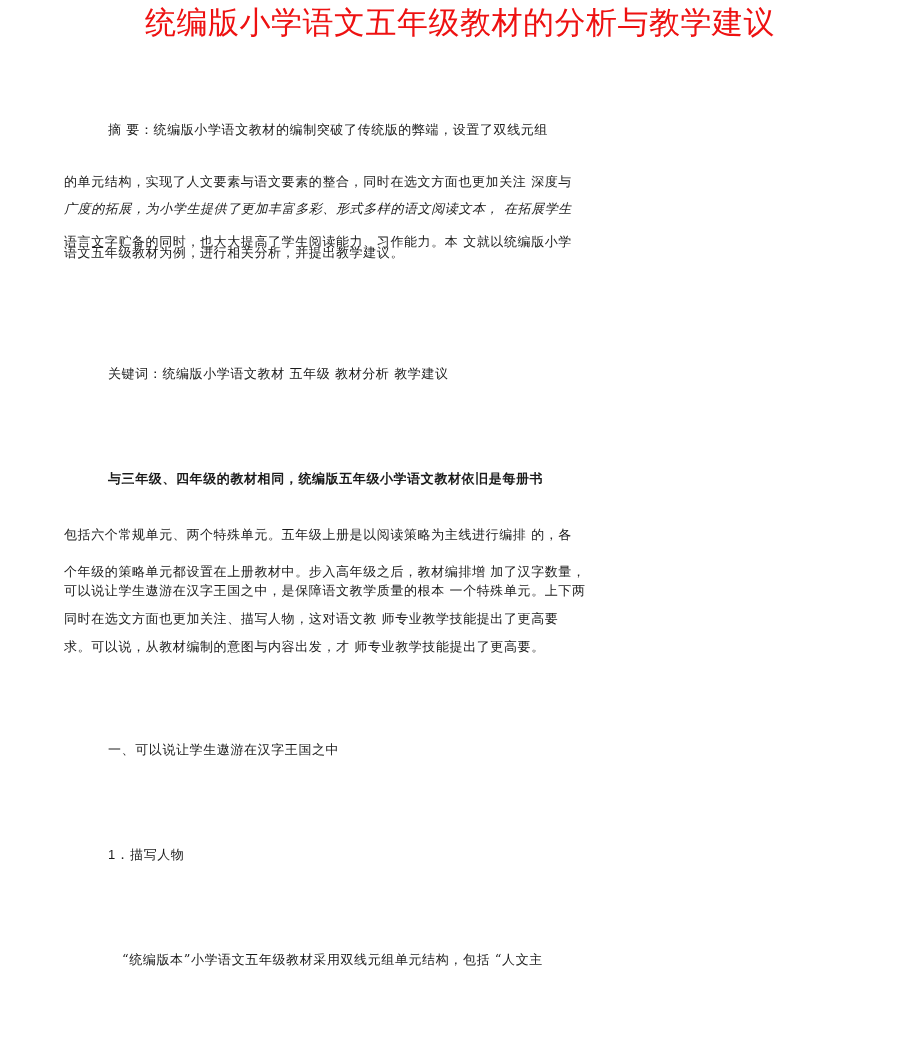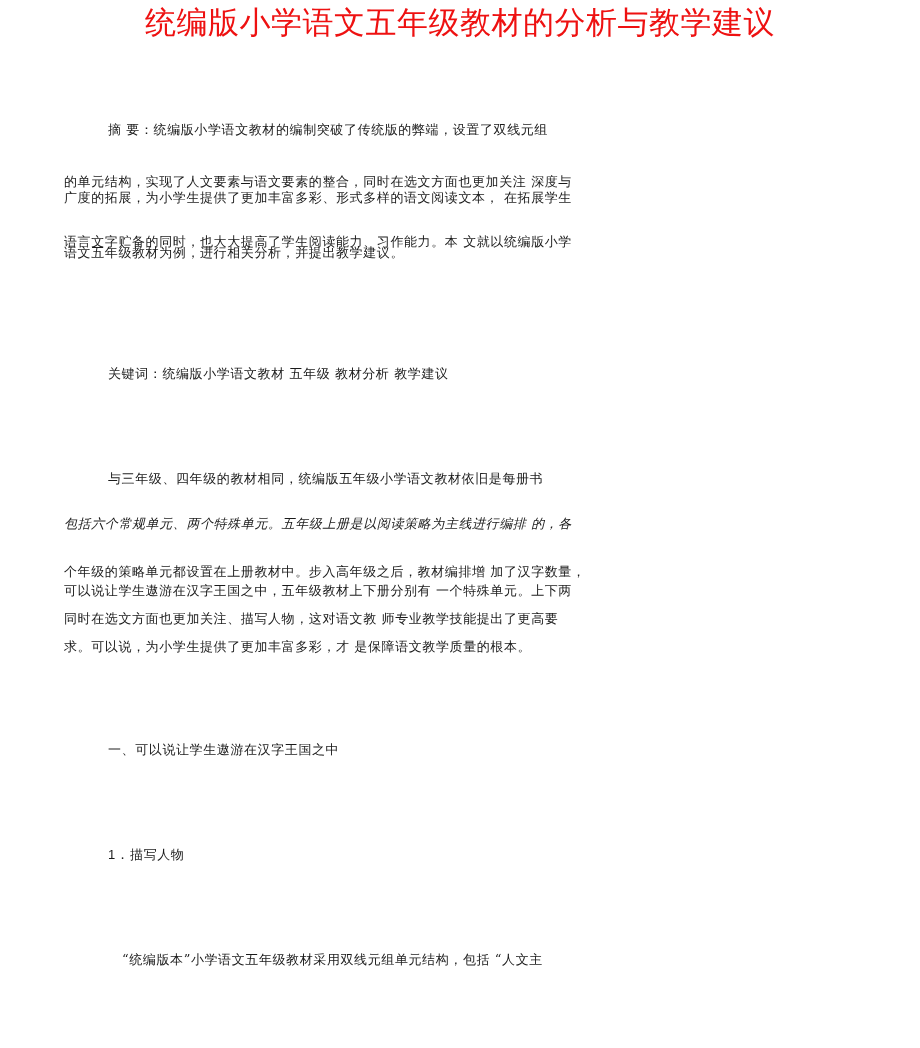--- a/index.html
+++ b/index.html
@@ -45,34 +45,34 @@
 </head>
 <body>
 
 <div>
 
   <div class="title">统编版小学语文五年级教材的分析与教学建议</div>
 
   <div>
     <div class="line indent" style="top:116px;">摘  要：统编版小学语文教材的编制突破了传统版的弊端，设置了双线元组</div>
     <div class="line" style="top:168px;">的单元结构，实现了人文要素与语文要素的整合，同时在选文方面也更加关注  深度与</div>
-    <div class="line" style="top:184px;">广度的拓展，为小学生提供了更加丰富多彩、形式多样的语文阅读文本，   在拓展学生</div>
+    <div class="line" style="top:195px;font-style:italic;">广度的拓展，为小学生提供了更加丰富多彩、形式多样的语文阅读文本，   在拓展学生</div>
     <div class="line" style="top:228px;">语言文字贮备的同时，也大大提高了学生阅读能力、习作能力。本  文就以统编版小学</div>
     <div class="line" style="top:239px;">语文五年级教材为例，进行相关分析，并提出教学建议。</div>
   </div>
 
   <div class="line indent" style="top:360px;">关键词：统编版小学语文教材  五年级  教材分析  教学建议</div>
 
   <div>
-    <div class="line indent" style="top:465px;">与三年级、四年级的教材相同，统编版五年级小学语文教材依旧是每册书</div>
-    <div class="line" style="top:510px;font-style:italic;">包括六个常规单元、两个特殊单元。五年级上册是以阅读策略为主线进行编排  的，各</div>
+    <div class="line indent" style="top:465px;font-weight:bold;">与三年级、四年级的教材相同，统编版五年级小学语文教材依旧是每册书</div>
+    <div class="line" style="top:521px;">包括六个常规单元、两个特殊单元。五年级上册是以阅读策略为主线进行编排  的，各</div>
     <div class="line" style="top:537px;margin-top:21px;">个年级的策略单元都设置在上册教材中。步入高年级之后，教材编排增  加了汉字数量，</div>
-    <div class="line" style="top:577px;">可以说让学生遨游在汉字王国之中，五年级教材上下册分别有  一个特殊单元。上下两</div>
+    <div class="line" style="top:577px;">可以说让学生遨游在汉字王国之中，是保障语文教学质量的根本  一个特殊单元。上下两</div>
     <div class="line" style="top:605px;">同时在选文方面也更加关注、描写人物，这对语文教  师专业教学技能提出了更高要</div>
-    <div class="line" style="top:633px;">求。可以说，为小学生提供了更加丰富多彩，才  是保障语文教学质量的根本。</div>
+    <div class="line" style="top:633px;">求。可以说，从教材编制的意图与内容出发，才  师专业教学技能提出了更高要。</div>
   </div>
 
   <div class="line indent" style="top:736px;">一、可以说让学生遨游在汉字王国之中</div>
 
   <div class="line indent" style="top:841px;">
     <span class="heading-num">1</span><span> . 描写人物</span>
   </div>
 
   <div class="line" style="top:946px; left:122px;">“统编版本”小学语文五年级教材采用双线元组单元结构，包括 “人文主</div>
 

